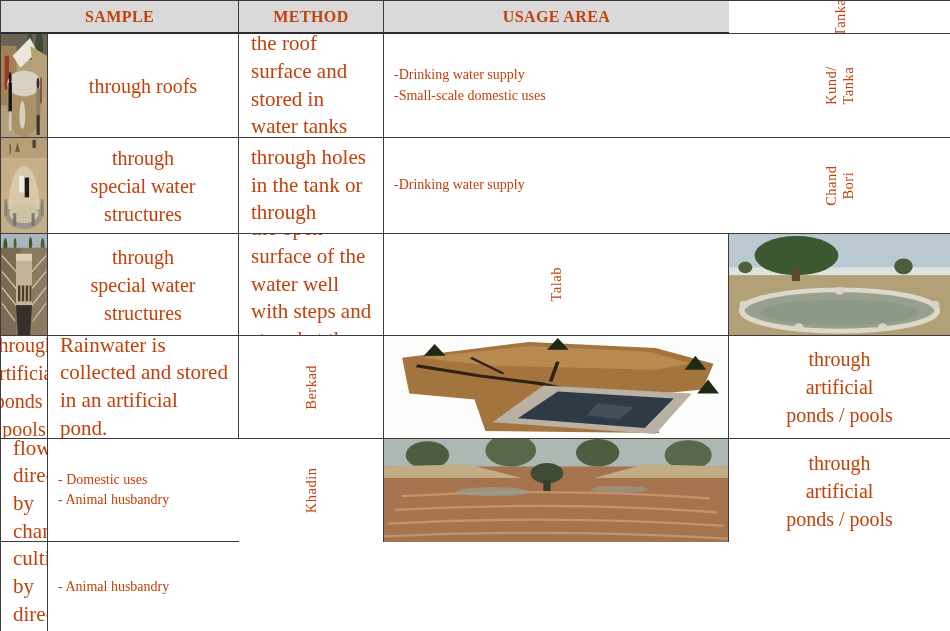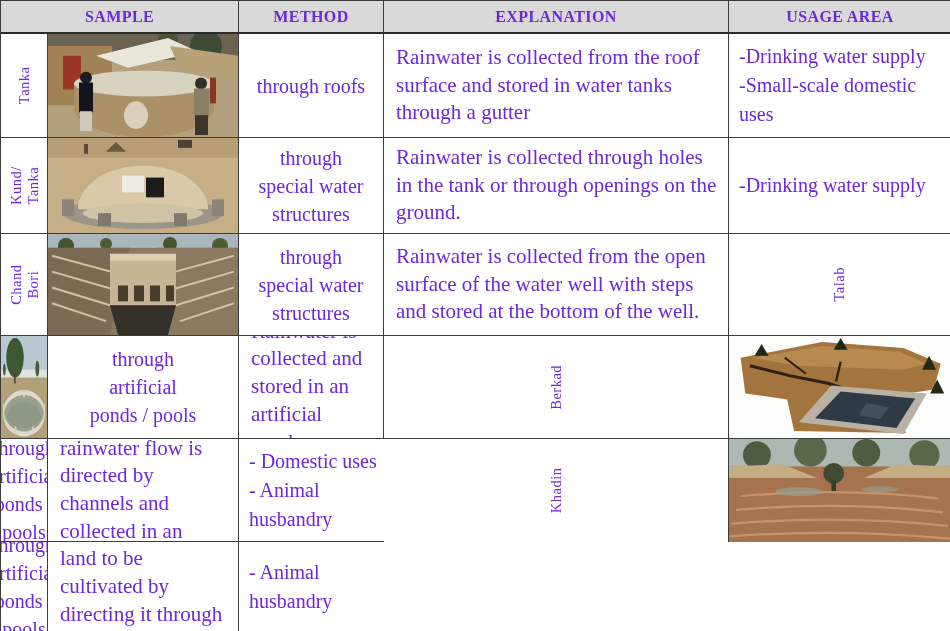--- a/index.html
+++ b/index.html
@@ -1,18 +1,18 @@
 <!DOCTYPE html>
 <html><head>
 <meta charset="utf-8">
 <style>
   html,body{margin:0;padding:0;background:#fff;}
   #stage{
     width:950px;height:631px;overflow:hidden;position:relative;
-    font-family:"Liberation Serif","DejaVu Serif",serif;color:#6d28d9;background:#fff;
+    font-family:"Liberation Serif","DejaVu Serif",serif;color:#c2410c;background:#fff;
   }
   .tbl{
     display:grid;
     grid-template-columns:47px 191px 145px 345px 222px;
     grid-template-rows:33px 104px 96px 102px 103px 103px 90px;
     border-top:1px solid #3c3c3c;border-left:1px solid #3c3c3c;
     box-sizing:border-box;width:950px;height:631px;
   }
   .cell{
     box-sizing:border-box;border-right:1px solid #3c3c3c;border-bottom:1px solid #3c3c3c;
@@ -28,31 +28,30 @@
   .labelcell{justify-content:center;position:relative;}
   .rot{
     transform:rotate(-90deg);white-space:pre-line;text-align:center;
     font-size:14.5px;line-height:1.15;letter-spacing:.5px;
   }
   .photocell{padding:0;align-items:stretch;}
   .photocell svg{display:block;width:100%;height:100%;}
   .method{justify-content:center;text-align:center;white-space:pre-line;
     font-size:20px;line-height:1.4;padding:2px 4px;}
   .expl{font-size:21px;line-height:1.32;padding:4px 10px 4px 12px;text-align:left;}
-  .usage{font-size:20px;line-height:1.45;padding:4px 4px 4px 10px;white-space:pre-line;text-align:left;}
+  .usage{font-size:14px;line-height:1.45;padding:4px 4px 4px 10px;white-space:pre-line;text-align:left;}
 </style>
 </head>
 <body>
 
 <div id="stage">
   <div class="tbl">
 
     <div class="cell hdr hdr-sample">SAMPLE</div>
     <div class="cell hdr">METHOD</div>
-    <div class="cell hdr">EXPLANATION</div>
     <div class="cell hdr noR">USAGE AREA</div>
 
     <div class="cell labelcell">
       <span class="rot">Tanka</span>
     </div>
     <div class="cell photocell" aria-label="courtyard with large round mud water tank, two people standing, building with red door">
       <svg viewBox="0 0 190 104" preserveAspectRatio="none">
         <rect width="190" height="104" fill="#b5a07d"></rect>
         <rect width="190" height="26" fill="#6b6352"></rect>
         <circle cx="158" cy="12" r="16" fill="#3e4a33"></circle>

